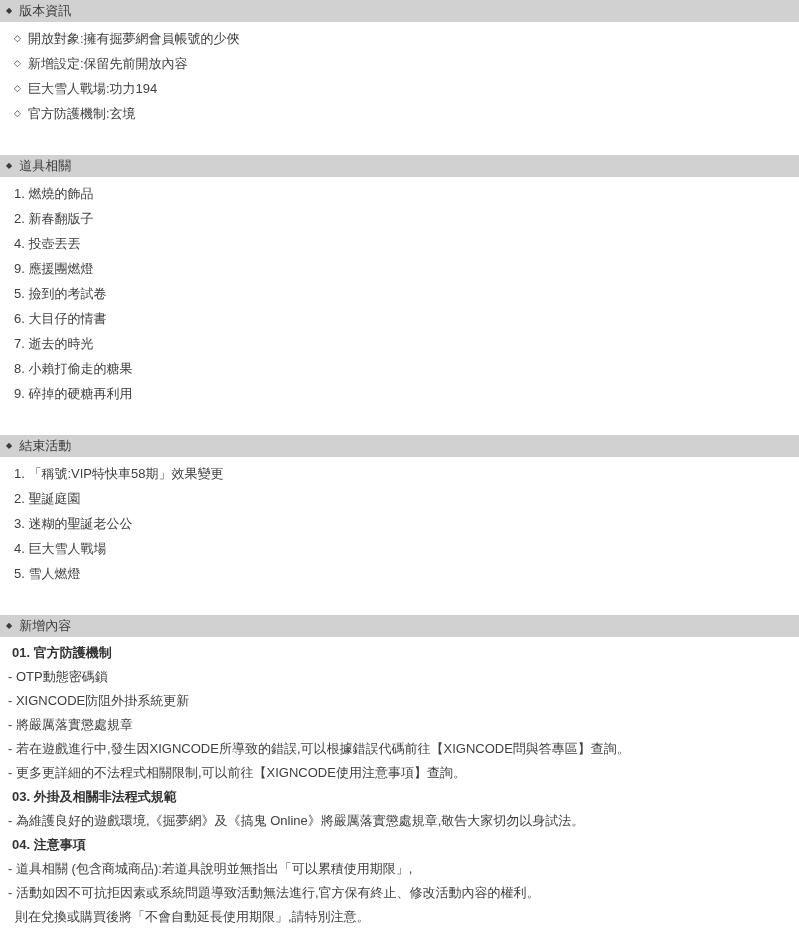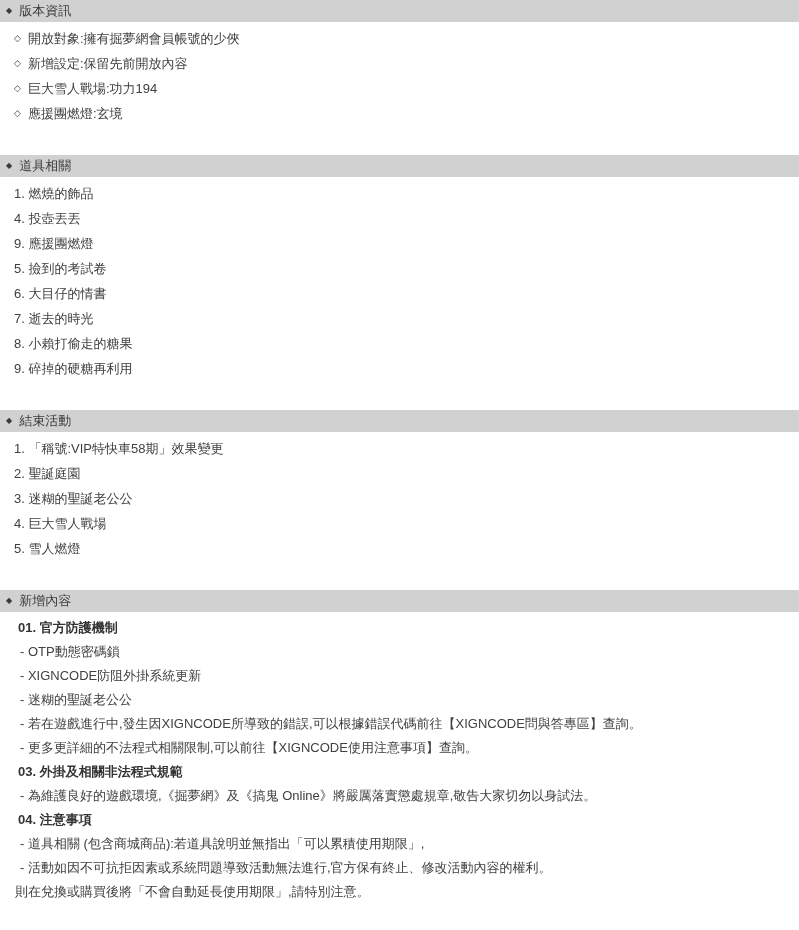--- a/index.html
+++ b/index.html
@@ -45,29 +45,29 @@
   .odiamond {
     font-size: 9px;
     line-height: 1;
     color: #3c3c3c;
   }
 
   .note-heading {
     display: flex;
     align-items: center;
     height: 24px;
-    padding-left: 18px;
+    padding-left: 12px;
     font-weight: bold;
     color: #333333;
   }
   .note-line {
     display: flex;
     align-items: center;
     height: 24px;
-    padding-left: 20px;
+    padding-left: 8px;
   }
   .note-line.indent { padding-left: 15px; }
 </style>
 </head>
 <body>
 
 <main>
 
   <section class="sec">
     <div class="bar">
@@ -82,33 +82,36 @@
       <div class="row">
         <span class="odiamond">◇</span>
         <span>新增設定:保留先前開放內容</span>
       </div>
       <div class="row">
         <span class="odiamond">◇</span>
         <span>巨大雪人戰場:功力194</span>
       </div>
       <div class="row">
         <span class="odiamond">◇</span>
-        <span>應援團燃燈:玄境</span>
+        <span>官方防護機制:玄境</span>
       </div>
     </div>
   </section>
 
   <section class="sec">
     <div class="bar">
       <span class="diamond">◆</span>
       <span class="bar-title">道具相關</span>
     </div>
     <div class="sec-body">
       <div class="row">
           <span>1. 燃燒的飾品</span>
+        </div>
+      <div class="row">
+          <span>2. 新春翻版子</span>
         </div>
       <div class="row">
           <span>4. 投壺丟丟</span>
         </div>
       <div class="row">
           <span>9. 應援團燃燈</span>
         </div>
       <div class="row">
           <span>5. 撿到的考試卷</span>
         </div>
@@ -154,21 +157,21 @@
   <section class="sec">
     <div class="bar">
       <span class="diamond">◆</span>
       <span class="bar-title">新增內容</span>
     </div>
     <div class="sec-body">
 
       <div class="note-heading">01. 官方防護機制</div>
       <div class="note-line">- OTP動態密碼鎖</div>
       <div class="note-line">- XIGNCODE防阻外掛系統更新</div>
-      <div class="note-line">- 迷糊的聖誕老公公</div>
+      <div class="note-line">- 將嚴厲落實懲處規章</div>
 
       <div class="note-line">- 若在遊戲進行中,發生因XIGNCODE所導致的錯誤,可以根據錯誤代碼前往【XIGNCODE問與答專區】查詢。</div>
       <div class="note-line">- 更多更詳細的不法程式相關限制,可以前往【XIGNCODE使用注意事項】查詢。</div>
 
       <div class="note-heading">03. 外掛及相關非法程式規範</div>
       <div class="note-line">- 為維護良好的遊戲環境,《掘夢網》及《搞鬼 Online》將嚴厲落實懲處規章,敬告大家切勿以身試法。</div>
 
       <div class="note-heading">04. 注意事項</div>
       <div class="note-line">- 道具相關 (包含商城商品):若道具說明並無指出「可以累積使用期限」,</div>
       <div class="note-line">- 活動如因不可抗拒因素或系統問題導致活動無法進行,官方保有終止、修改活動內容的權利。</div>

